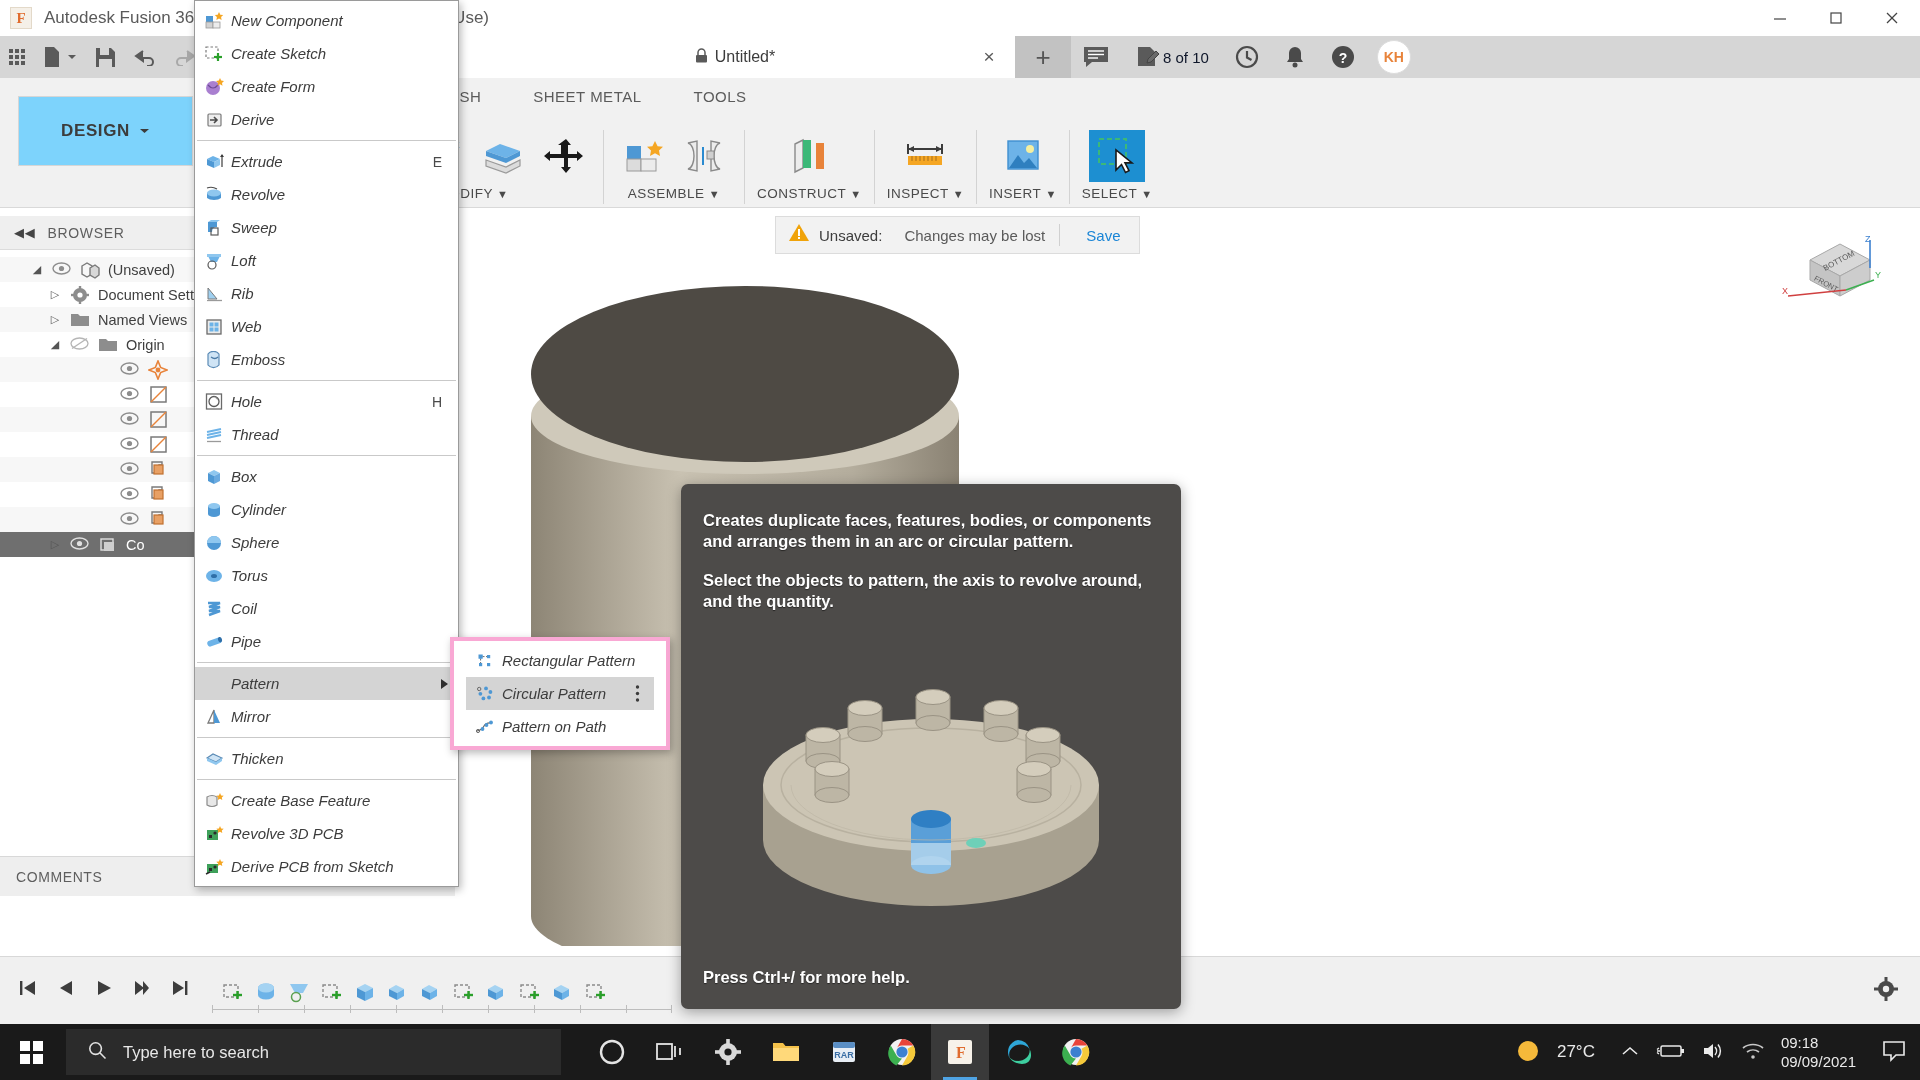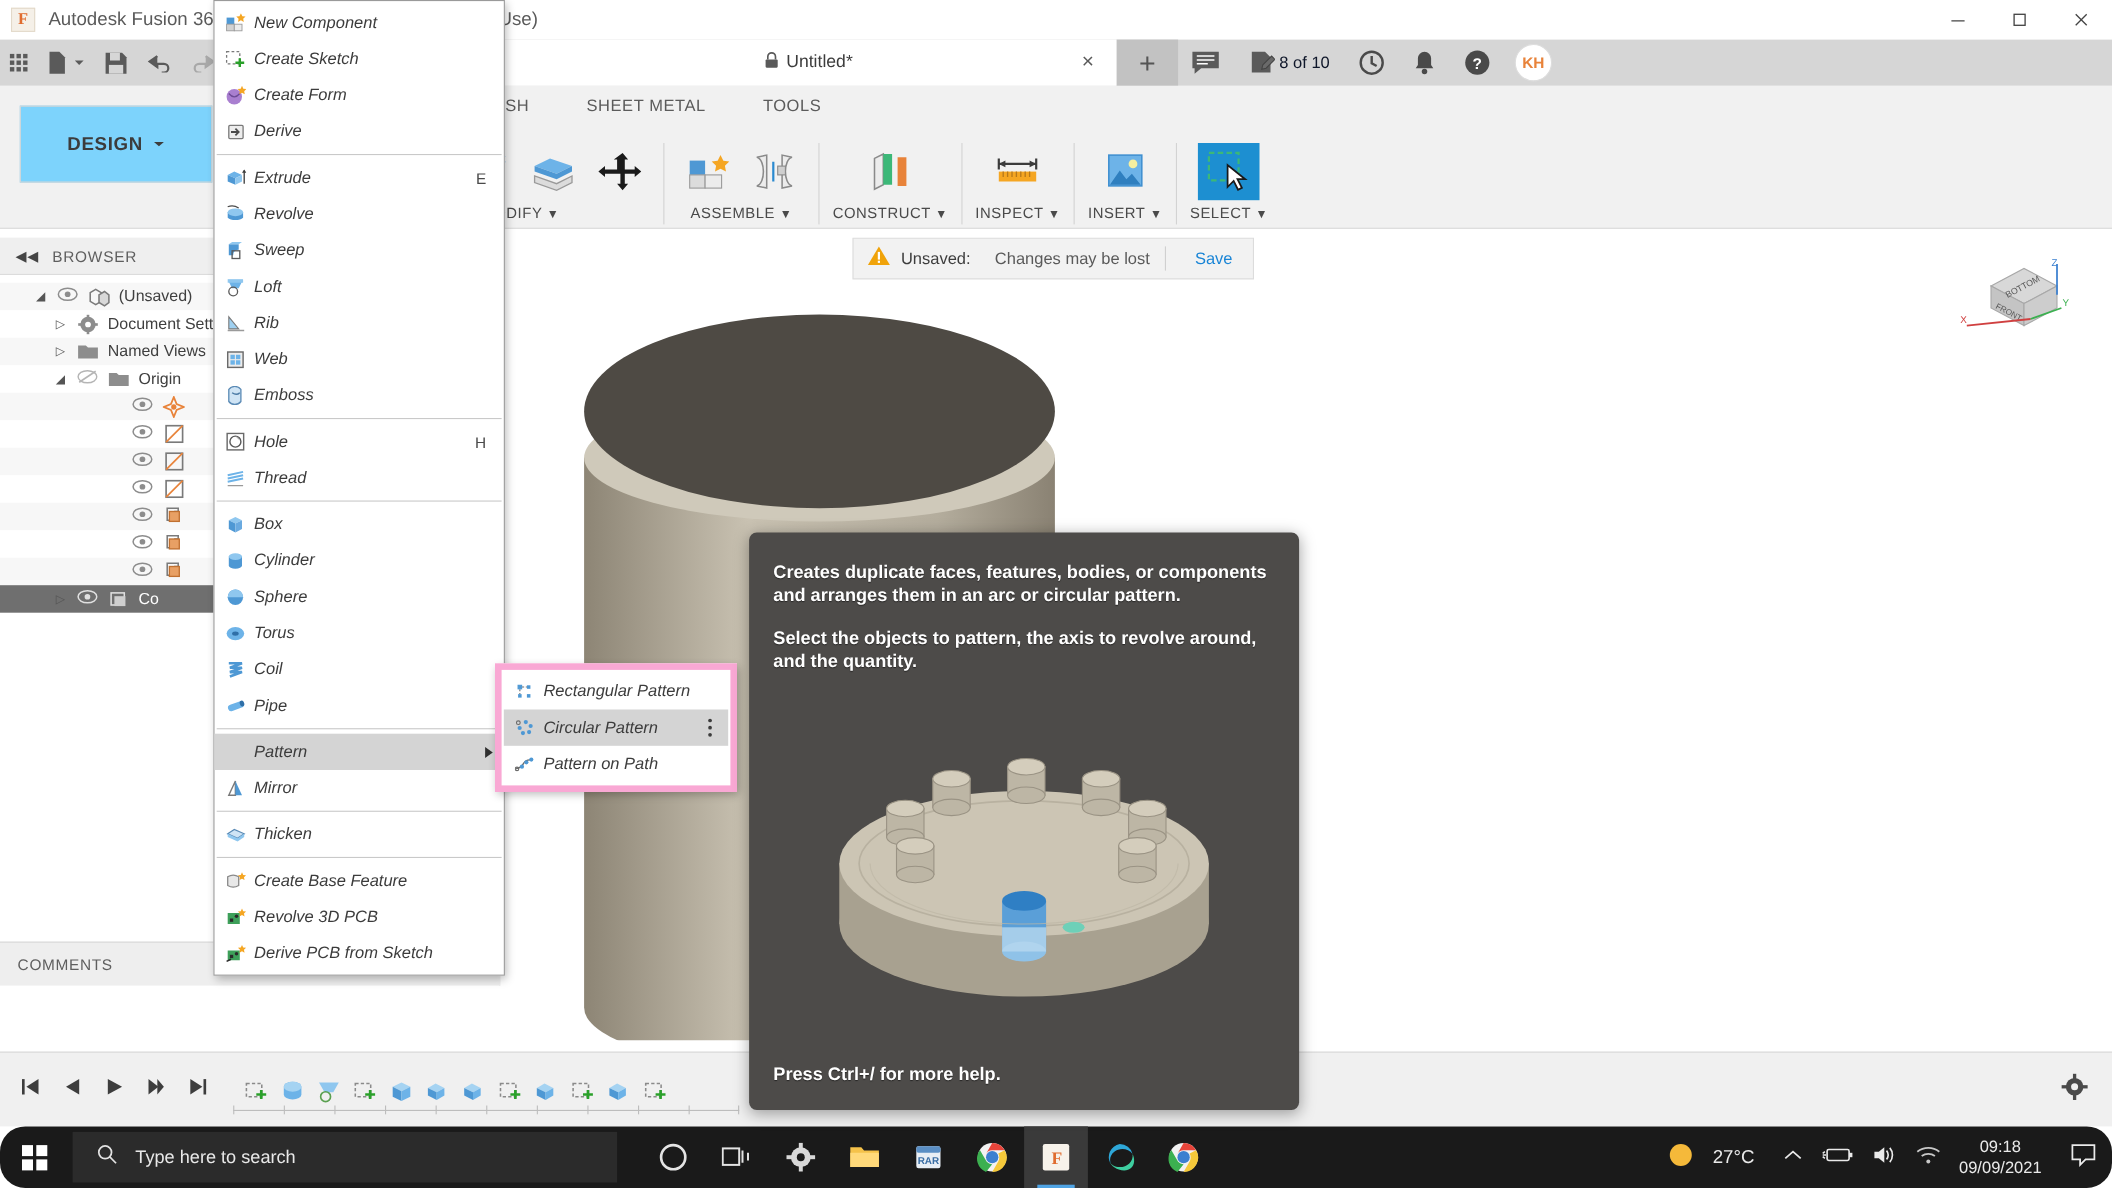--- a/index.html
+++ b/index.html
@@ -195,21 +195,21 @@
   .tl-rule {
     position: absolute; left: 212px; bottom: 14px; width: 460px; height: 1px;
     background: #bdbdbd;
   }
   .tl-rule i { position:absolute; top:-4px; width:1px; height:8px; background:#bdbdbd; }
   .tl-gear { position: absolute; right: 22px; color:#4a4a4a; }
 
   
   .taskbar {
     position: absolute; left: 0; bottom: 0; width: 1920px; height: 56px;
-    background: #1a1a1a; display: flex; align-items: center; border-radius: 23px;
+    background: #1a1a1a; display: flex; align-items: center;
   }
   .start-btn {
     width: 62px; height: 56px; display:flex; align-items:center;
     justify-content:center;
   }
   .win-sq { display:grid; grid-template-columns: repeat(2,10px);
     grid-template-rows: repeat(2,10px); gap:3px; }
   .win-sq i { background:#fff; display:block; }
   .search-box {
     width: 495px; height: 46px; background:#2b2b2b; margin-left: 4px;
@@ -223,21 +223,21 @@
   }
   .tb-item.active { background:#3a3a3a; }
   .tb-item.active::after {
     content:''; position:absolute; bottom:0; left:12px; right:12px;
     height:3px; background:#4fa3e3;
   }
   .tray {
     margin-left:auto; display:flex; align-items:center; gap: 16px;
     padding-right: 14px; color:#eaeaea; font-size: 15px;
   }
-  .tray .clock { text-align:center; line-height: 19px; font-size: 15px; }
+  .tray .clock { text-align:left; line-height: 19px; font-size: 15px; }
 
   
   .ctxmenu {
     position: absolute; left: 194px; top: 0px; width: 265px;
     background: #ffffff; border: 1px solid #9a9a9a;
     box-shadow: 2px 3px 8px rgba(0,0,0,.28);
     z-index: 40; padding: 3px 0;
   }
   .mi {
     height: 33px; display: flex; align-items: center;
@@ -248,24 +248,24 @@
   .mi .mlabel { flex: 1; white-space: nowrap; font-style: italic; }
   .mi .mkey { color:#4a4a4a; font-size: 14px; padding-right: 6px; }
   .mi .marrow {
     position:absolute; right: 10px; width:0; height:0;
     border-left: 7px solid #2f2f2f;
     border-top: 5px solid transparent; border-bottom: 5px solid transparent;
   }
   .msep { height:1px; background:#c9c9c9; margin: 4px 2px; }
 
   .submenu {
-    position: absolute; left: 450px; top: 603px; width: 220px;
-    background: #ffffff; border: 6px solid #f9a8d4;
+    position: absolute; left: 450px; top: 637px; width: 220px;
+    background: #ffffff; border: 4px solid #f9a8d4;
     box-shadow: 2px 3px 8px rgba(0,0,0,.28);
-    z-index: 45; padding: 3px 2px;
+    z-index: 45; padding: 3px 12px;
   }
   .submenu .mi .mdots {
     position:absolute; right: 14px; color:#3c3c3c; font-size: 15px;
     letter-spacing: 0; line-height: 5px;
   }
 
   
   .tooltip {
     position: absolute; left: 681px; top: 484px; width: 500px; height: 525px;
     background: #4d4b49; border-radius: 7px; z-index: 50;

